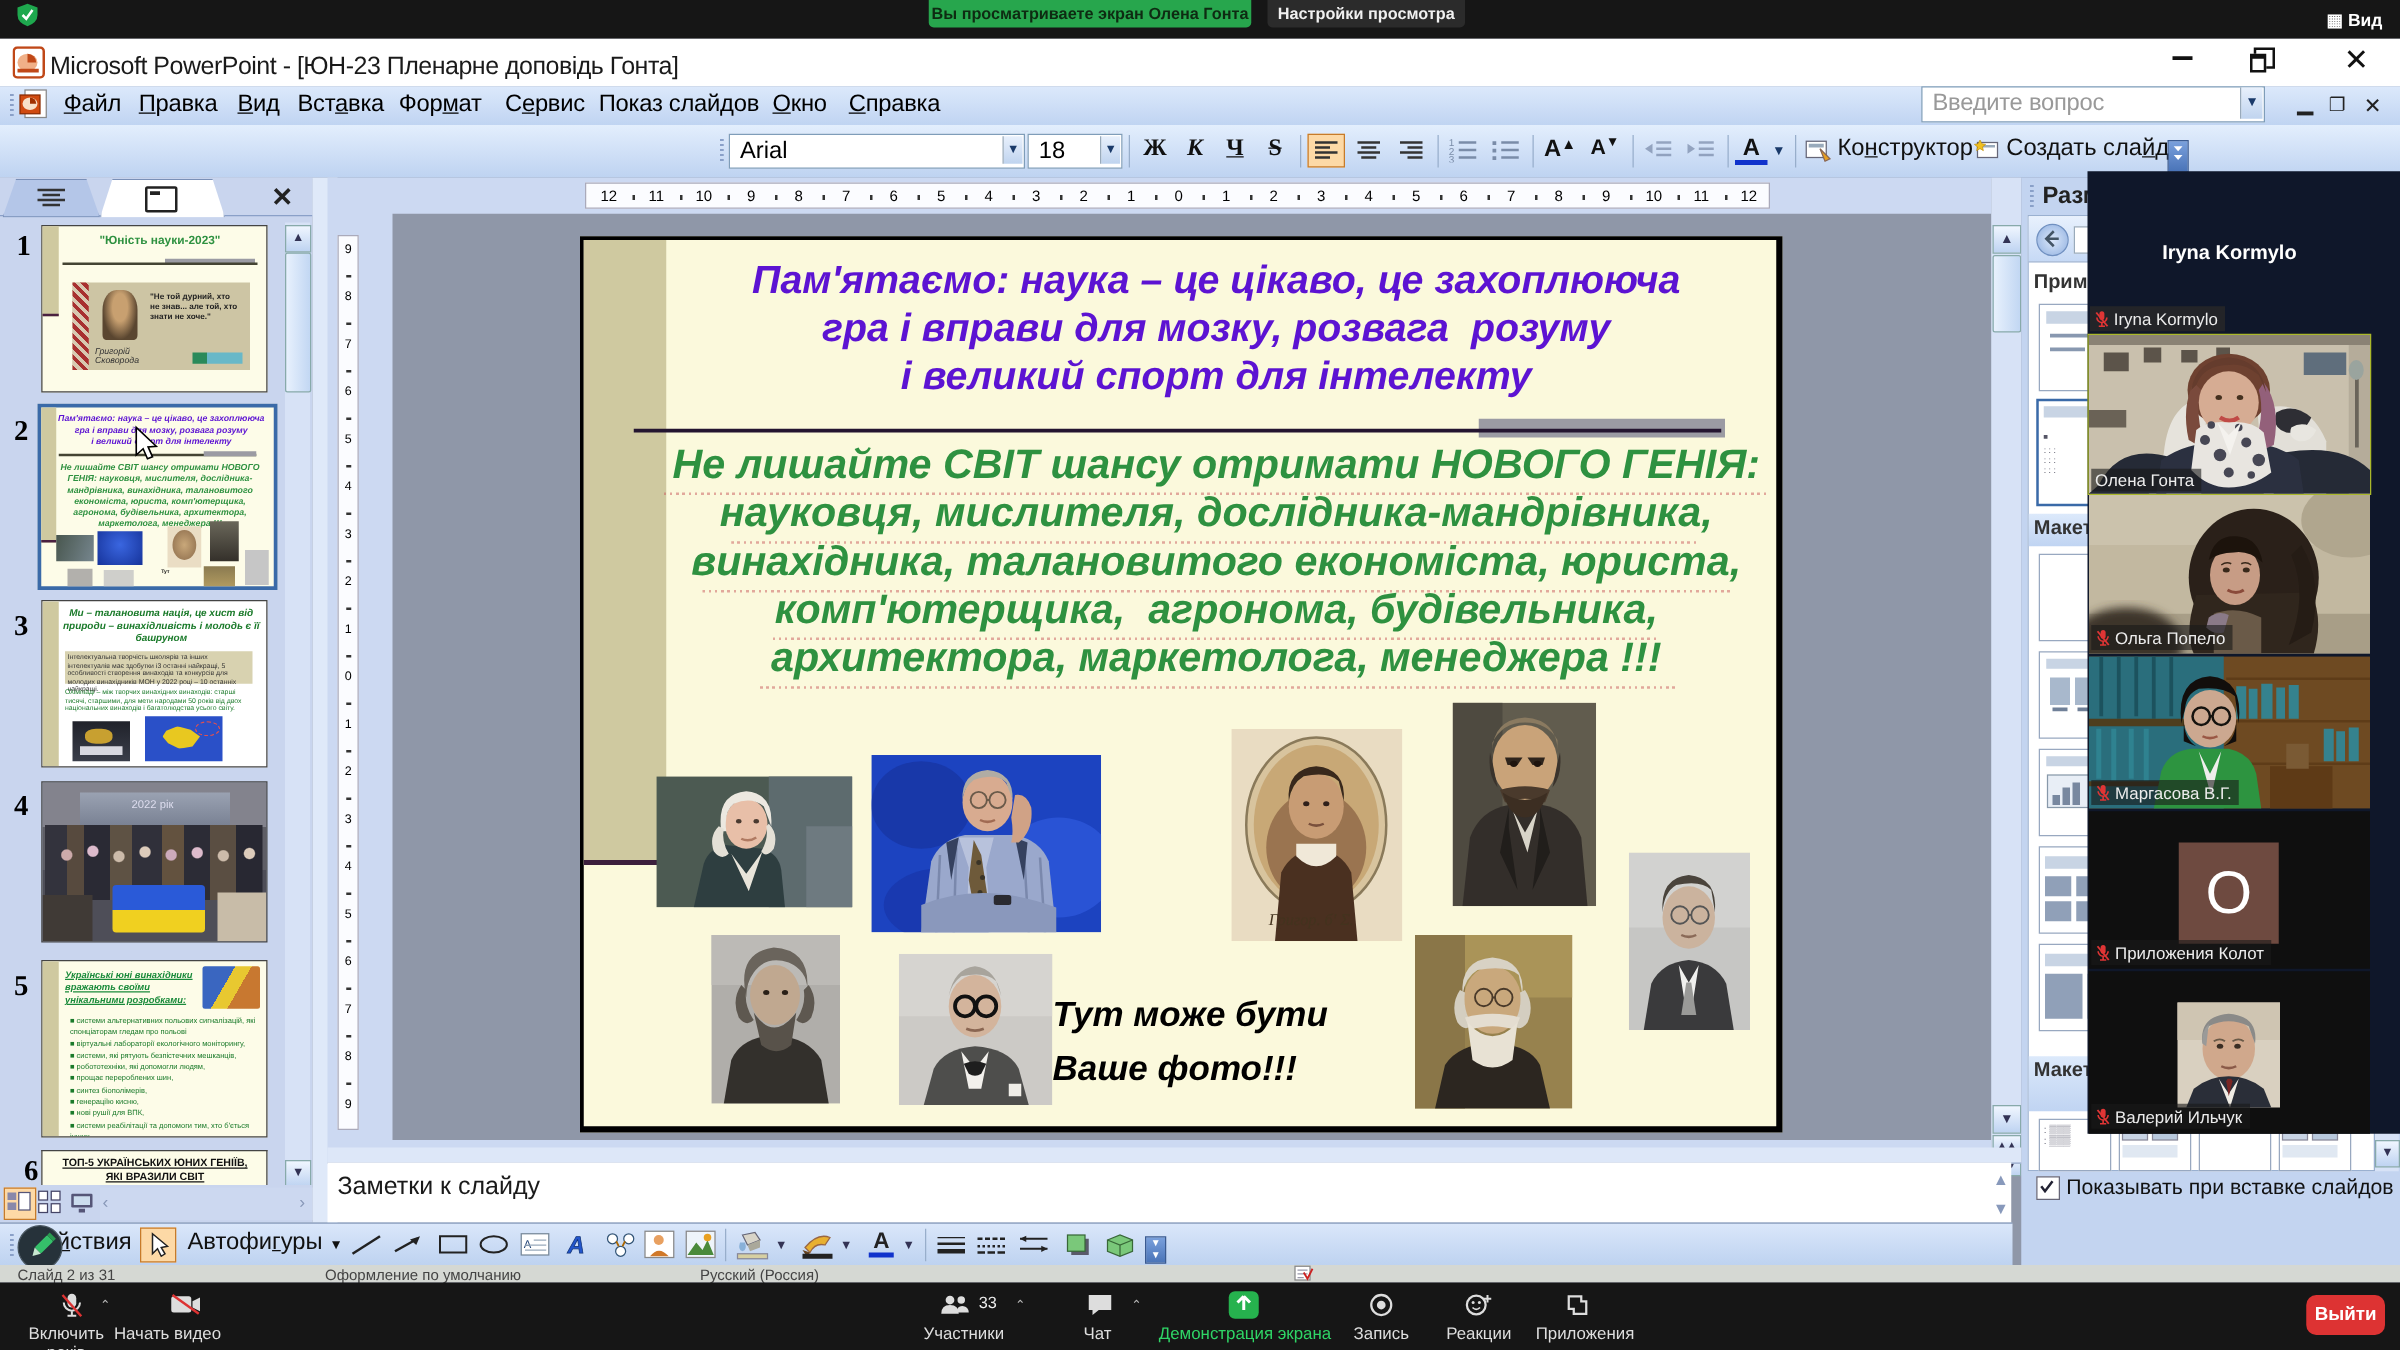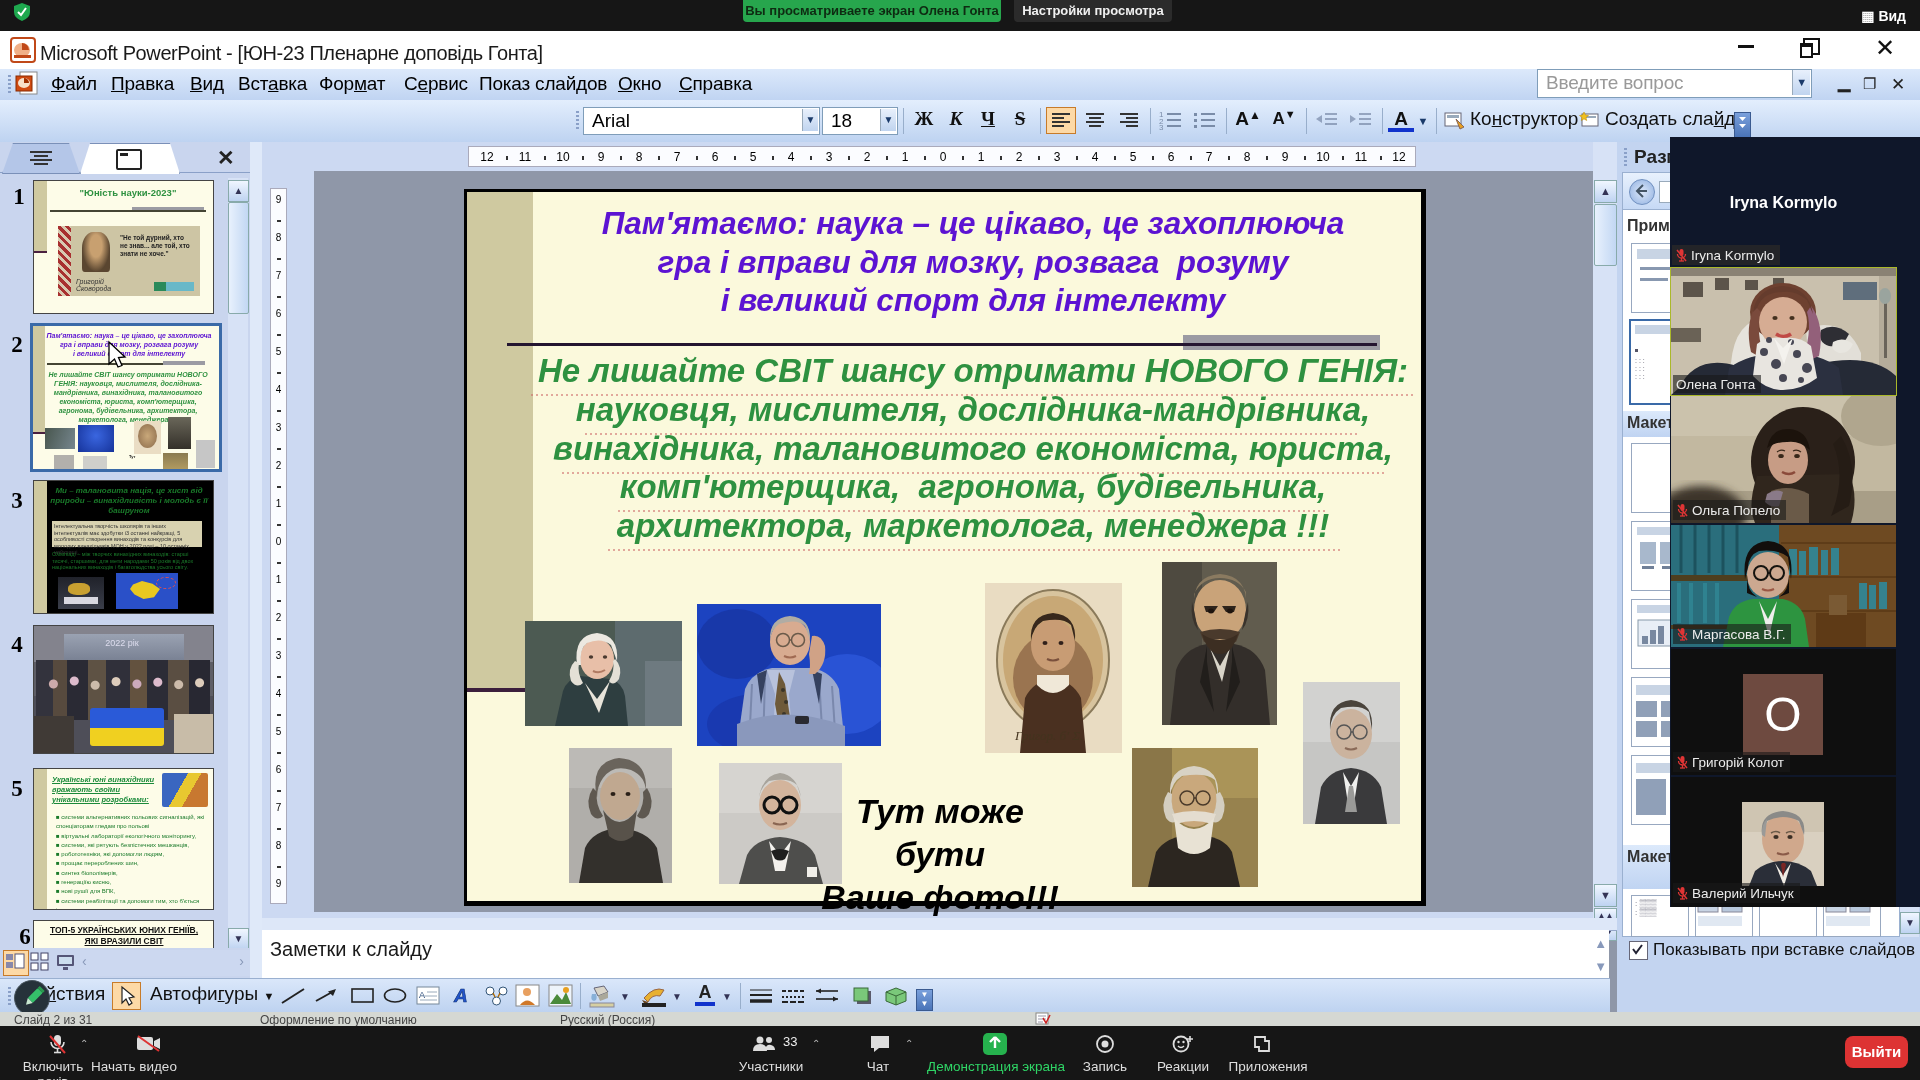--- a/index.html
+++ b/index.html
@@ -30,21 +30,21 @@
 #escroll{left:1593px;top:142px;width:24px;height:798px;background:#d7e2f6;}
 #rightpane{left:1617px;top:142px;width:303px;height:870px;background:#c3d4f0;}
 
 #slide{left:464px;top:189px;width:954px;height:709px;background:#fbf9dc;border:3px solid #000;border-right-width:5px;border-bottom-width:5px;}
 #oliveband{left:0px;top:0px;width:66px;height:496px;background:#cfc9a0;border-bottom:4px solid #3c1f3c;}
 #ptext{left:40px;top:12px;width:932px;text-align:center;font-size:31.5px;line-height:38.5px;font-weight:bold;font-style:italic;color:#5c13d2;}
 #gtext{left:40px;top:160px;width:932px;text-align:center;font-size:33px;line-height:38.8px;font-weight:bold;font-style:italic;color:#2e9140;}
 #hrule{left:40px;top:151px;width:870px;height:3px;background:#241530;}
 #greybar{left:716px;top:143px;width:197px;height:15px;background:#9b9ba3;}
 #tooltip{left:216px;top:306px;width:554px;height:85px;background:rgba(77,75,68,0.94);border-radius:5px;color:#f2f2f1;font-size:18px;text-align:center;line-height:27.5px;padding-top:14px;box-sizing:border-box;}
-#tutmoje{left:353px;top:598px;width:240px;text-align:center;font-weight:bold;font-style:italic;font-size:34px;color:#000;line-height:43px;}
+#tutmoje{left:375px;top:598px;width:240px;text-align:left;font-weight:bold;font-style:italic;font-size:28px;color:#000;line-height:43px;}
 
 #notesgap{left:262px;top:918px;width:1355px;height:12px;background:#dde7f8;border-bottom:1px solid #94a6c8;}
 #notes{left:262px;top:930px;width:1347px;height:48px;background:#fff;}
 #notestext{left:8px;top:8px;font-size:20px;color:#1a1a1a;}
 #drawbar{left:0;top:978px;width:1610px;height:34px;background:linear-gradient(#dae7fa,#bdd2f0);border-top:1px solid #9ab0d0;}
 #statusbar{left:0;top:1012px;width:1920px;height:14px;background:#d5d8d3;color:#555;font-size:12px;}
 #zoombar{left:0;top:1026px;width:1920px;height:54px;background:#161616;}
 .zlabel{position:absolute;top:33px;font-size:13.5px;color:#dedede;text-align:center;}
 </style>
 </head>
@@ -250,21 +250,21 @@
           <div style="position:absolute;left:4px;top:3px;width:19px;height:24px;border-radius:50%;background:radial-gradient(#c9a87a,#8a6a4a);"></div>
         </div>
    <div style="position:absolute;left:135px;top:91px;width:23px;height:32px;background:linear-gradient(#6a675a,#34302a);"></div>
    <div style="position:absolute;left:163px;top:114px;width:19px;height:28px;background:#c6c6c6;"></div>
    <div style="position:absolute;left:21px;top:129px;width:20px;height:14px;background:#b2b0ac;"></div>
    <div style="position:absolute;left:50px;top:130px;width:24px;height:13px;background:#cfcfcb;"></div>
    <div style="position:absolute;left:96px;top:128px;width:10px;height:8px;font-size:4px;font-weight:bold;color:#111;">Тут</div>
    <div style="position:absolute;left:130px;top:127px;width:25px;height:16px;background:linear-gradient(#8a7a50,#b09a60);"></div>
  </div>
 
- <div style="position:absolute;left:33px;top:338px;width:179px;height:132px;background:#000000;border:1px solid #444;overflow:hidden;">
+ <div style="position:absolute;left:33px;top:338px;width:179px;height:132px;background:#ffffff;border:1px solid #444;overflow:hidden;">
    <div style="position:absolute;left:0;top:0;width:13px;height:132px;background:#cfc9a0;"></div>
    <div style="position:absolute;left:16px;top:5px;width:158px;text-align:center;font-size:8px;font-weight:bold;font-style:italic;color:#1a7a2a;line-height:10px;">Ми – талановита нація, це хист від природи – винахідливість і молодь є її башруном</div>
    <div style="position:absolute;left:18px;top:40px;width:150px;height:26px;background:#d8d2b0;font-size:5.5px;color:#333;line-height:6.5px;padding:2px;box-sizing:border-box;">Інтелектуальна творчість школярів та інших інтелектуалів має здобутки і3 останні найкращі, 5 особливості створення винаходів та конкурсів для молодих винахідників МОН у 2022 році – 10 останніх найкращі.</div>
    <div style="position:absolute;left:18px;top:70px;width:150px;height:22px;font-size:5.5px;color:#1a7a2a;line-height:6.5px;">Ολімпіаді – між творчих винахідних винаходів: старші тисячі, старшими, для мети народами 50 років від двох національних винаходів  і багатолюдства усього світу.</div>
    <div style="position:absolute;left:24px;top:96px;width:46px;height:32px;background:linear-gradient(#20222a,#3a3e4a);">
           <div style="position:absolute;left:10px;top:6px;width:22px;height:12px;background:#c8a030;border-radius:40%;"></div>
           <div style="position:absolute;left:6px;top:20px;width:34px;height:7px;background:#d8d8e0;"></div>
         </div>
    <div style="position:absolute;left:82px;top:92px;width:62px;height:36px;background:#2a50c8;">
           <div style="position:absolute;left:14px;top:8px;width:30px;height:18px;background:#e8c820;clip-path:polygon(10% 20%,40% 0,75% 15%,100% 45%,80% 90%,45% 100%,15% 75%,0 45%);"></div>
@@ -854,21 +854,21 @@
  <div style="position:absolute;left:1px;top:512px;width:225px;height:126px;background:#0f0f0f;overflow:hidden;">
   <div style="position:absolute;left:72px;top:25px;width:80px;height:81px;background:#6e4a40;color:#fff;font-size:48px;font-weight:300;text-align:center;line-height:81px;">O</div>
   <div style="position:absolute;left:2px;bottom:3px;height:20px;display:flex;align-items:center;background:rgba(25,25,25,0.6);padding:0 6px 0 3px;">
           <svg width="13" height="15" style="flex:0 0 13px;">
             <rect x="4.5" y="1" width="4" height="7" rx="2" fill="#e03535"></rect>
             <path d="M2.5 6 a4 4 0 0 0 8 0" stroke="#e03535" stroke-width="1.3" fill="none"></path>
             <line x1="6.5" y1="10" x2="6.5" y2="13" stroke="#e03535" stroke-width="1.3"></line>
             <line x1="4" y1="13" x2="9" y2="13" stroke="#e03535" stroke-width="1.3"></line>
             <line x1="2" y1="2" x2="11" y2="13" stroke="#e03535" stroke-width="1.5"></line>
           </svg>
-          <span style="color:#ececec;font-size:13.5px;margin-left:3px;">Григорій Колот</span>
+          <span style="color:#ececec;font-size:13.5px;margin-left:3px;">Приложения Колот</span>
         </div>
  </div>
 
  <div style="position:absolute;left:1px;top:640px;width:225px;height:130px;background:#0f0f0f;overflow:hidden;">
   <svg width="225" height="130" style="position:absolute;left:0;top:0;">
    <rect x="71" y="25" width="82" height="84" fill="#d9d0c0"></rect>
    <rect x="71" y="25" width="82" height="30" fill="#cfc5b2"></rect>
    <ellipse cx="112" cy="62" rx="21" ry="25" fill="#d0a88c"></ellipse>
    <path d="M91 58 Q88 36 112 34 Q136 36 133 58 L128 44 Q112 36 96 44 Z" fill="#8a8a88"></path>
    <path d="M91 58 Q90 48 96 42 L94 60 Z" fill="#9a9a98"></path>

